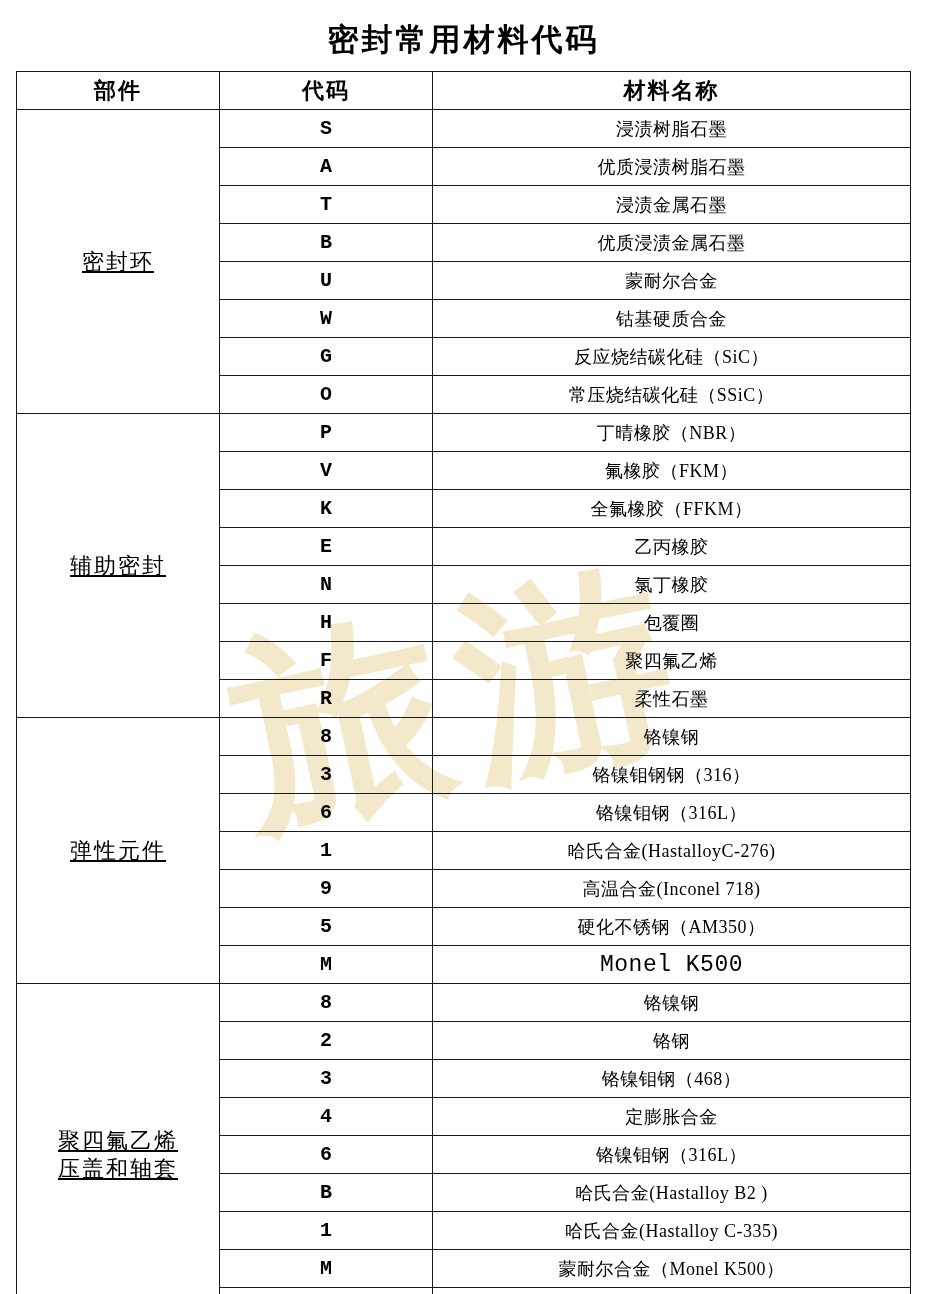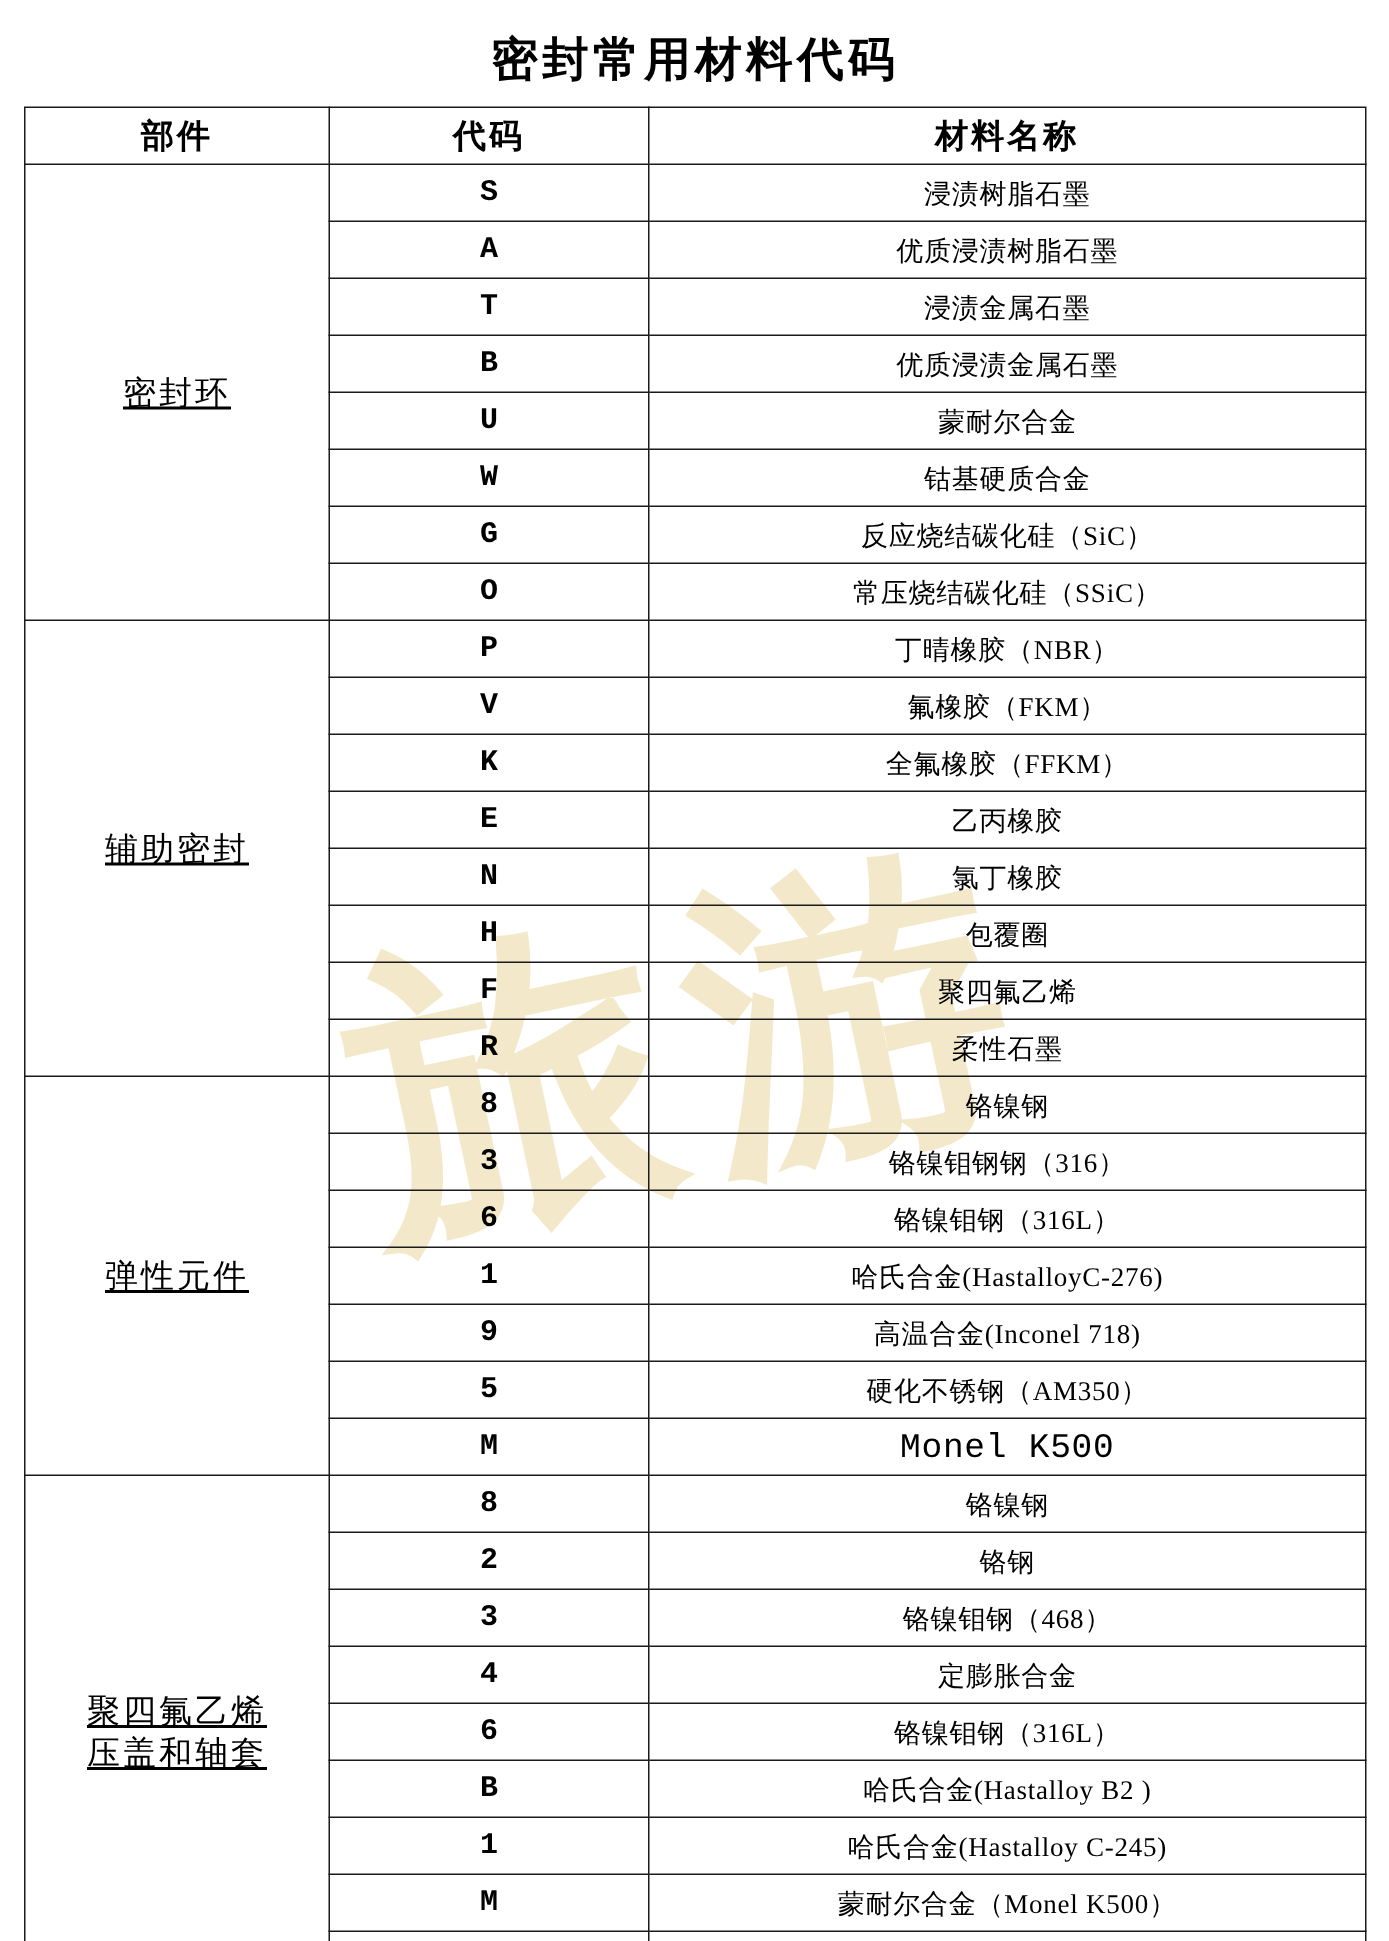--- a/index.html
+++ b/index.html
@@ -241,21 +241,21 @@
         <tr>
           <td class="code-cell">6</td>
           <td class="name-cell">铬镍钼钢（316L）</td>
         </tr>
         <tr>
           <td class="code-cell">B</td>
           <td class="name-cell">哈氏合金(Hastalloy B2 )</td>
         </tr>
         <tr>
           <td class="code-cell">1</td>
-          <td class="name-cell">哈氏合金(Hastalloy C-245)</td>
+          <td class="name-cell">哈氏合金(Hastalloy C-335)</td>
         </tr>
         <tr>
           <td class="code-cell">M</td>
           <td class="name-cell">蒙耐尔合金（Monel K500）</td>
         </tr>
         <tr>
           <td class="code-cell">D</td>
           <td class="name-cell">钛及钛合金</td>
         </tr>
       </tbody>

